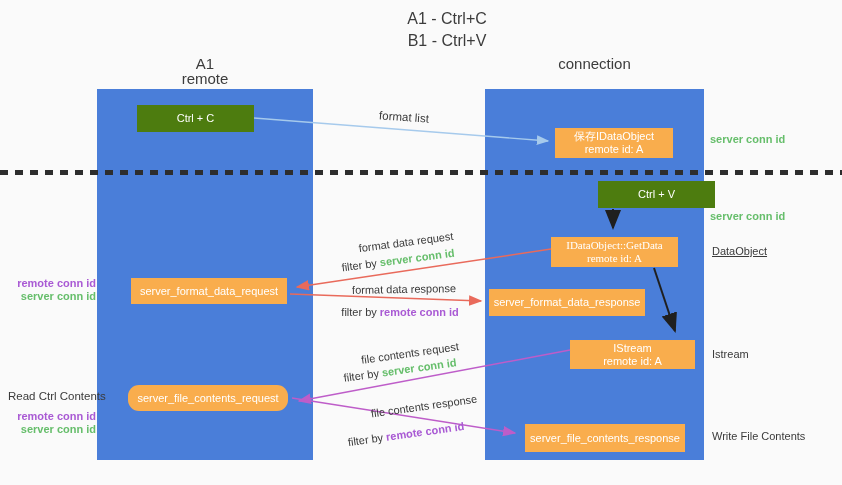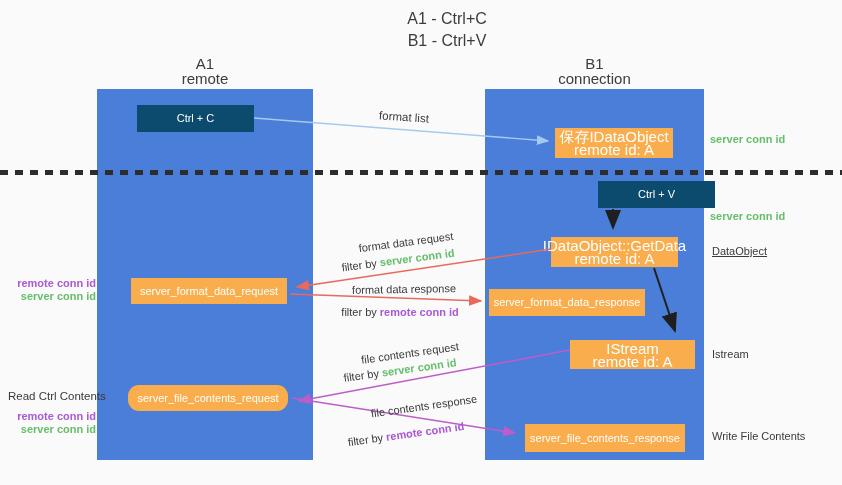--- a/index.html
+++ b/index.html
@@ -14,22 +14,22 @@
   .col-header.left { left:97px; width:216px; }
   .col-header.right { left:485px; width:219px; }
   .lane { position:absolute; top:89px; height:371px; background:#4A7ED9; }
   .lane.left { left:97px; width:216px; }
   .lane.right { left:485px; width:219px; }
   .sep { position:absolute; left:0; top:170px; width:842px; height:5px;
          background:repeating-linear-gradient(90deg,#2D2D2D 0 8px,transparent 8px 15px); }
   .node { position:absolute; color:#FFFFFF; display:flex; flex-direction:column;
           align-items:center; justify-content:center; text-align:center;
           font-size:11px; line-height:13px; }
-  .node.small { font-size:15px;align-items:center; }
-  .green-node { background:#0c4a6e; }
+  .node.small { font-size:11px;align-items:center; }
+  .green-node { background:#4d7c0f; }
   .orange-node { background:#F9AD4D; }
   .mid-label { position:absolute; font-size:11px; color:#3A3A3A; white-space:nowrap; }
   .side-label { position:absolute; font-size:11px; color:#3A3A3A; white-space:nowrap; }
   .pair-label { position:absolute; left:12px; width:84px; text-align:right;
                 font-size:11px; font-weight:bold; white-space:nowrap; }
   .cid-green { color:#66BE6B; font-weight:bold; }
   .cid-purple { color:#A95AD4; font-weight:bold; }
   .arrows { position:absolute; left:0; top:0; pointer-events:none; }
 </style>
 </head>
@@ -40,21 +40,20 @@
   <div class="title">
     <div>A1 - Ctrl+C</div>
     <div>B1 - Ctrl+V</div>
   </div>
 
   <div class="col-header left">
     <div>A1</div>
     <div>remote</div>
   </div>
   <div class="col-header right">
-    <div>B1</div>
     <div>connection</div>
   </div>
 
   <div class="lane left"></div>
   <div class="lane right"></div>
 
   <div class="sep"></div>
 
   <div class="node green-node" style="left:137px;top:105px;width:117px;height:27px;">
     <div>Ctrl + C</div>
@@ -62,21 +61,21 @@
 
   <div class="node orange-node small" style="left:555px;top:128px;width:118px;height:30px;">
     <div>保存IDataObject</div>
     <div>remote id: A</div>
   </div>
 
   <div class="node green-node" style="left:554px;top:181px;width:117px;height:27px;margin-left:44px;">
     <div>Ctrl + V</div>
   </div>
 
-  <div class="node orange-node small" style="left:551px;top:237px;width:127px;height:30px;">
+  <div class="node orange-node small" style="left:551px;top:237px;width:127px;height:30px;font-family:Liberation Serif, serif;">
     <div>IDataObject::GetData</div>
     <div>remote id: A</div>
   </div>
 
   <div class="node orange-node" style="left:489px;top:289px;width:156px;height:27px;">
     <div>server_format_data_response</div>
   </div>
 
   <div class="node orange-node" style="left:131px;top:278px;width:156px;height:26px;">
     <div>server_format_data_request</div>

